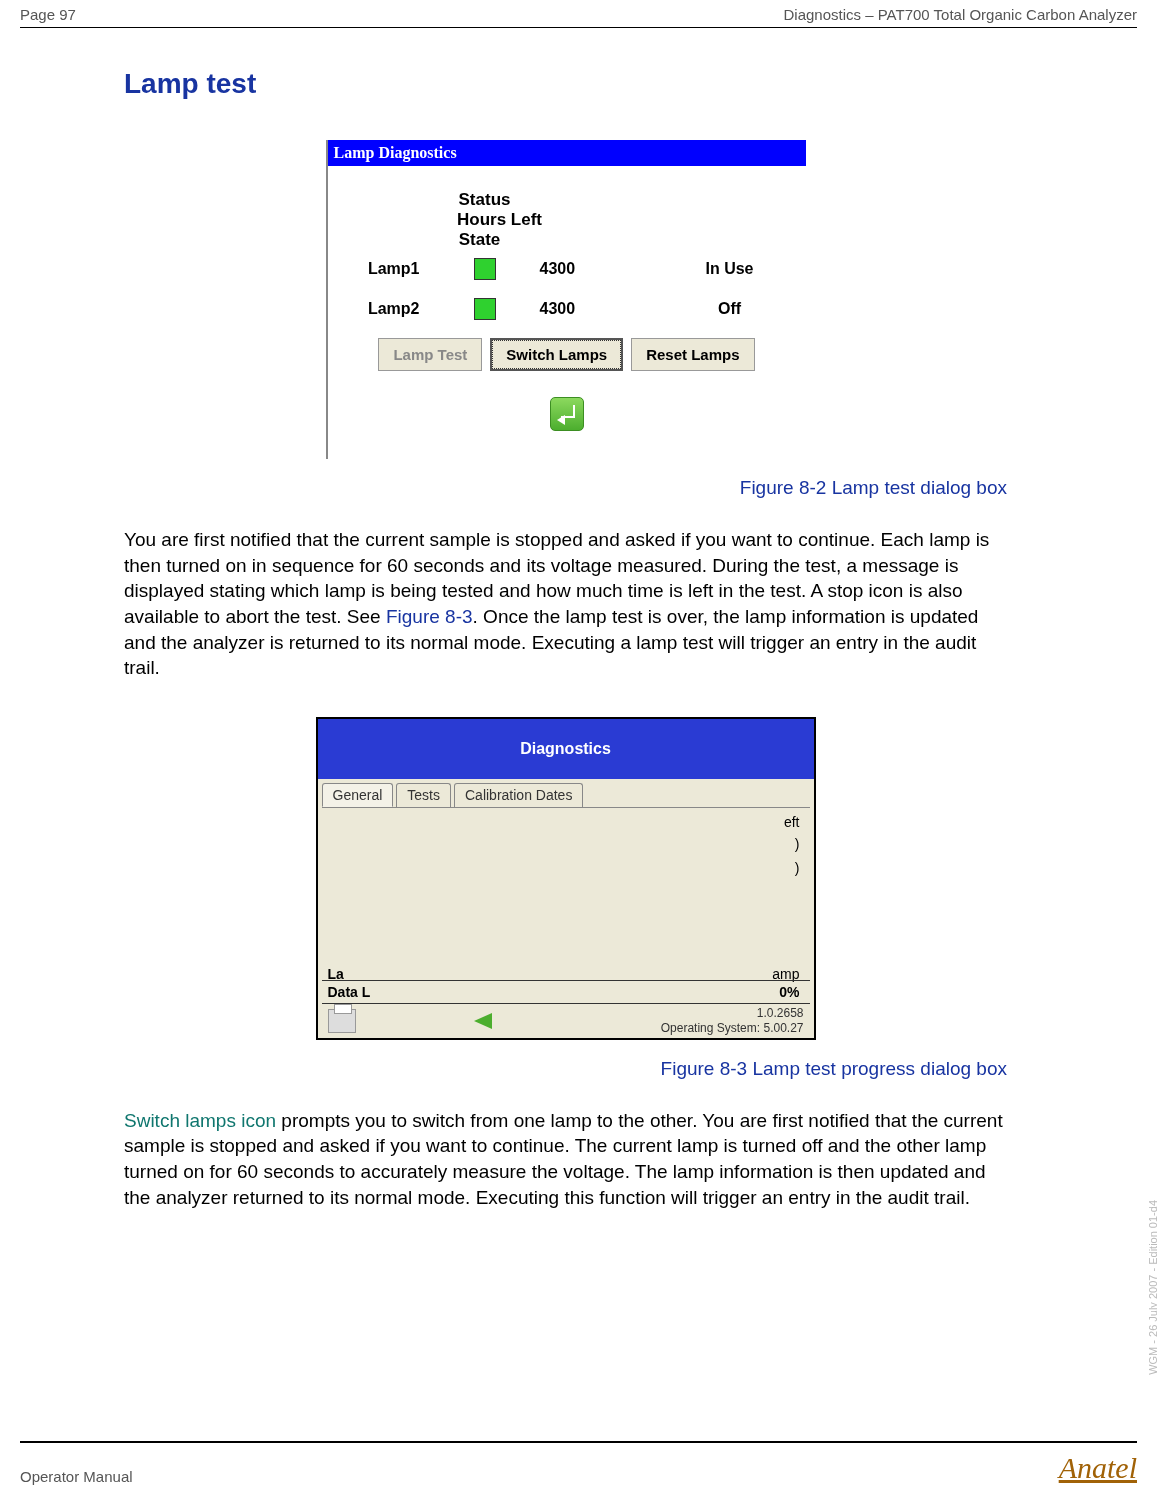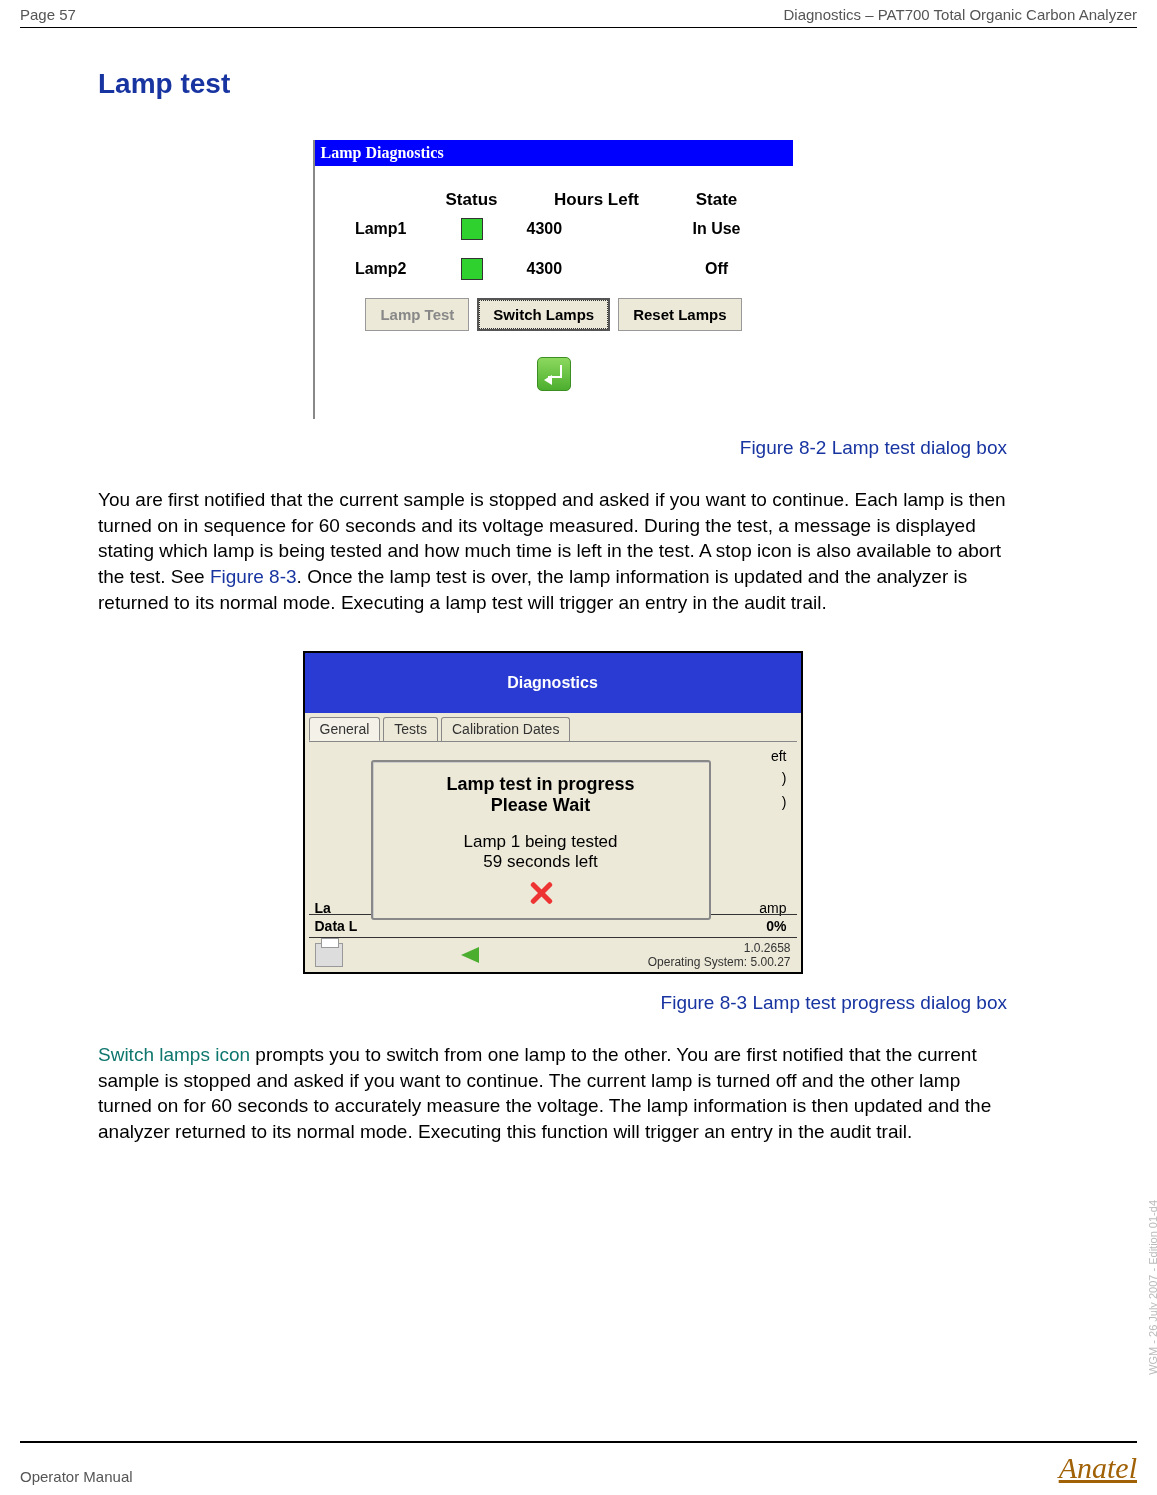--- a/index.html
+++ b/index.html
@@ -21,21 +21,21 @@
     .top-header {
       display: flex;
       justify-content: space-between;
       font-size: 15px;
       color: #555;
       padding-bottom: 4px;
       border-bottom: 1px solid #000;
       margin-bottom: 40px;
     }
     .content {
-      margin-left: 78px;
+      margin-left: 104px;
       margin-right: 130px;
     }
     .section-title {
       color: #1834a1;
       font-size: 28px;
       font-weight: bold;
       margin-bottom: 40px;
     }
     
     .lamp-dialog {
@@ -57,20 +57,21 @@
     }
     .lamp-row {
       display: flex;
       align-items: center;
       margin-bottom: 18px;
     }
     .lamp-header-row {
       display: flex;
       margin-bottom: 8px;
       padding-left: 76px;
+      flex-direction: column;
     }
     .lamp-col-status {
       width: 110px;
       text-align: center;
       font-weight: bold;
       font-size: 17px;
     }
     .lamp-col-hours {
       width: 140px;
       text-align: center;
@@ -394,21 +395,21 @@
       font-size: 11px;
       color: #bbb;
       white-space: nowrap;
     }
   </style>
 </head>
 <body>
 
 <div class="page-container">
   <div class="top-header">
-    <span>Page 57</span>
+    <span>Page 97</span>
     <span>Diagnostics – PAT700 Total Organic Carbon Analyzer</span>
   </div>
 
   <div class="content">
     <h2 class="section-title">Lamp test</h2>
 
     <div class="lamp-dialog">
       <div class="lamp-dialog-title">Lamp Diagnostics</div>
       <div class="lamp-table">
         <div class="lamp-header-row">
@@ -456,27 +457,20 @@
         <div class="diag-tab">Tests</div>
         <div class="diag-tab">Calibration Dates</div>
       </div>
       <div class="diag-body">
         <span class="diag-body-text" style="top:6px">eft</span>
         <span class="diag-body-text" style="top:28px">)</span>
         <span class="diag-body-text" style="top:52px">)</span>
         <span class="diag-body-text" style="top:158px">amp</span>
         <span class="diag-left-text" style="top:158px">La</span>
 
-        <div class="diag-progress-modal">
-          <div class="line1">Lamp test in progress</div>
-          <div class="line2">Please Wait</div>
-          <div class="line3">Lamp 1 being tested</div>
-          <div class="line4">59  seconds left</div>
-          <div class="cancel-x"></div>
-        </div>
 
         <div class="diag-datalog-row">
           <span>Data L</span>
           <span>0%</span>
         </div>
 
         <div class="diag-footer">
           <div style="display:flex;align-items:center;gap:8px;">
             <div class="printer-icon"></div>
             <div class="green-arrow"></div>

